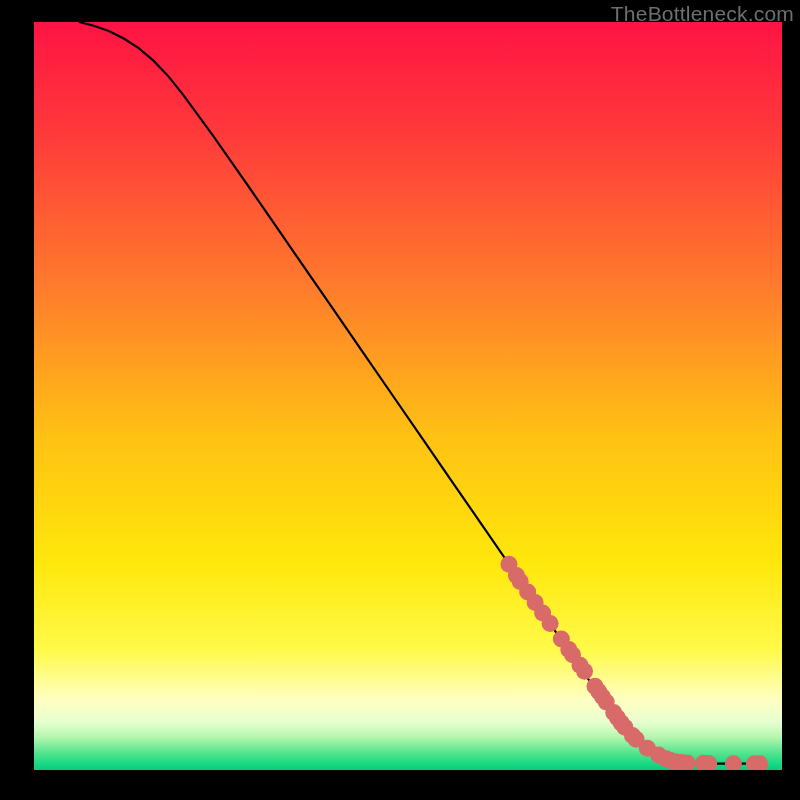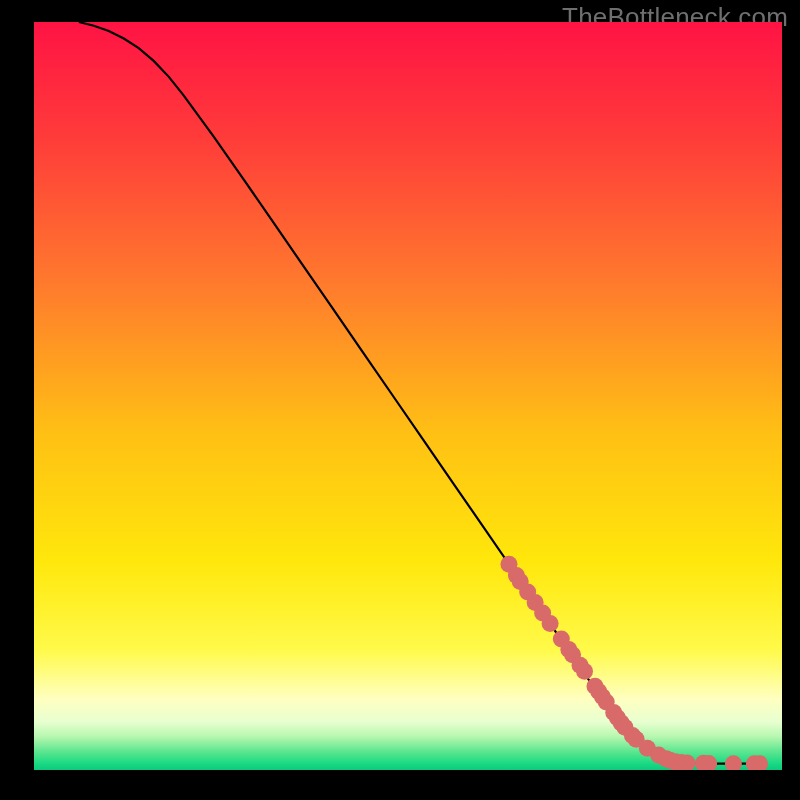--- a/index.html
+++ b/index.html
@@ -15,23 +15,23 @@
     position: absolute;
     left: 34px;
     top: 22px;
     width: 748px;
     height: 748px;
     background: #000;
   }
   .watermark {
     position: absolute;
     top: 2px;
-    right: 12px;
+    right: 6px;
     color: #6f6f6f;
-    font-size: 26px;
+    font-size: 21px;
     font-weight: 500;
     letter-spacing: 0.2px;
   }
   svg {
     display: block;
   }
 </style>
 </head>
 <body>
 

